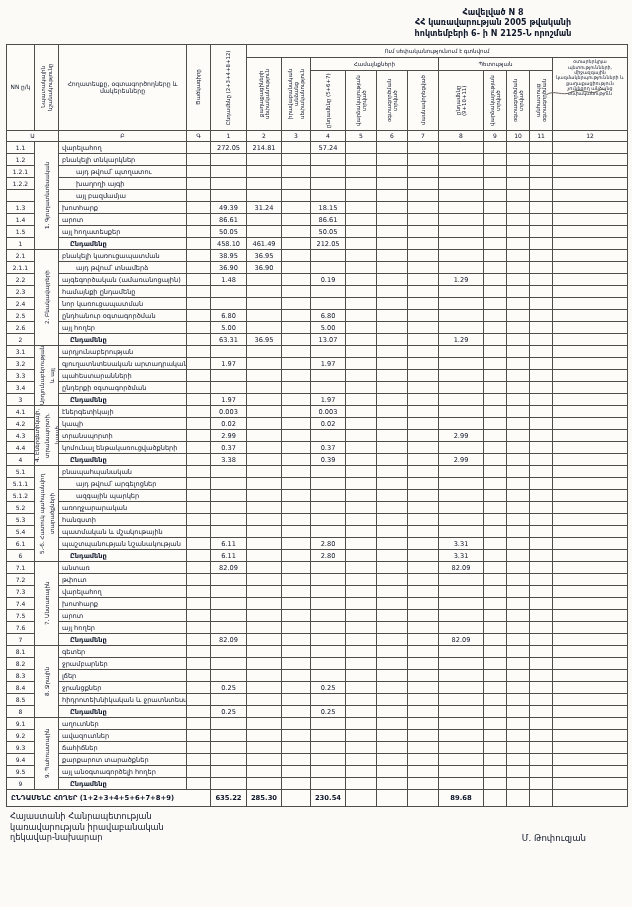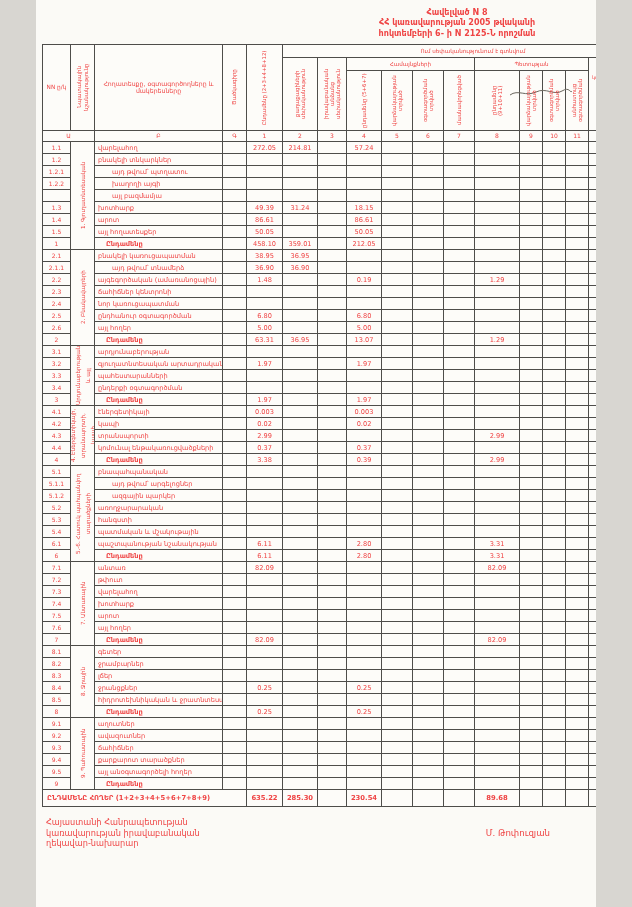--- a/index.html
+++ b/index.html
@@ -1,23 +1,23 @@
 <!DOCTYPE html>
 <html><head>
 <meta charset="utf-8">
 <style>
   html,body { margin:0; padding:0; }
   body { background:#d8d6d1; }
   .page {
     position:relative;
-    width:560px; height:907px;
+    width:632px; height:907px;
     margin:0 auto;
     background:#fbfaf6;
     font-family:"DejaVu Sans", sans-serif;
-    color:#ef4444;
+    color:#0f172a;
     overflow:hidden;
   }
   
   .annex {
     margin:8px 14px 0 auto;
     width:250px;
     text-align:center;
     font-size:8px; font-weight:bold; line-height:1.3;
   }
   
@@ -73,22 +73,22 @@
   .ind { padding-left:17px; }
   .tot { padding-left:11px; font-weight:bold; }
   .num { text-align:center; }
   .letter { font-size:6px; text-align:center; }
 
   .gtl { font-weight:bold; font-size:6.8px; padding-left:4px; }
   .gtv { font-weight:bold; font-size:6.8px; }
 
   
   .sig {
-    display:flex; justify-content:space-between; align-items:center;
-    margin:10px 46px 0 10px;
+    display:flex; justify-content:space-between; align-items:flex-end;
+    margin:4px 46px 0 10px;
   }
   .sigleft { font-size:8.2px; line-height:1.3; }
   .signame { font-size:8.6px; }
 </style>
 </head>
 <body>
 
 <div class="page">
 
   <div class="annex">
@@ -329,21 +329,21 @@
           <td class="num"></td>
           <td class="num"></td>
           <td class="num"></td>
           <td class="num"></td>
         </tr>
         <tr>
           <td class="nn">1</td>
           <td class="lbl tot">Ընդամենը</td>
           <td class="num"></td>
           <td class="num">458.10</td>
-          <td class="num">359.01</td>
+          <td class="num">461.49</td>
           <td class="num"></td>
           <td class="num">212.05</td>
           <td class="num"></td>
           <td class="num"></td>
           <td class="num"></td>
           <td class="num"></td>
           <td class="num"></td>
           <td class="num"></td>
           <td class="num"></td>
           <td class="num"></td>
@@ -397,21 +397,21 @@
           <td class="num"></td>
           <td class="num"></td>
           <td class="num">1.29</td>
           <td class="num"></td>
           <td class="num"></td>
           <td class="num"></td>
           <td class="num"></td>
         </tr>
         <tr>
           <td class="nn">2.3</td>
-          <td class="lbl">ճահիճներ կենտրոնի</td>
+          <td class="lbl">համայնքի ընդամենը</td>
           <td class="num"></td>
           <td class="num"></td>
           <td class="num"></td>
           <td class="num"></td>
           <td class="num"></td>
           <td class="num"></td>
           <td class="num"></td>
           <td class="num"></td>
           <td class="num"></td>
           <td class="num"></td>

